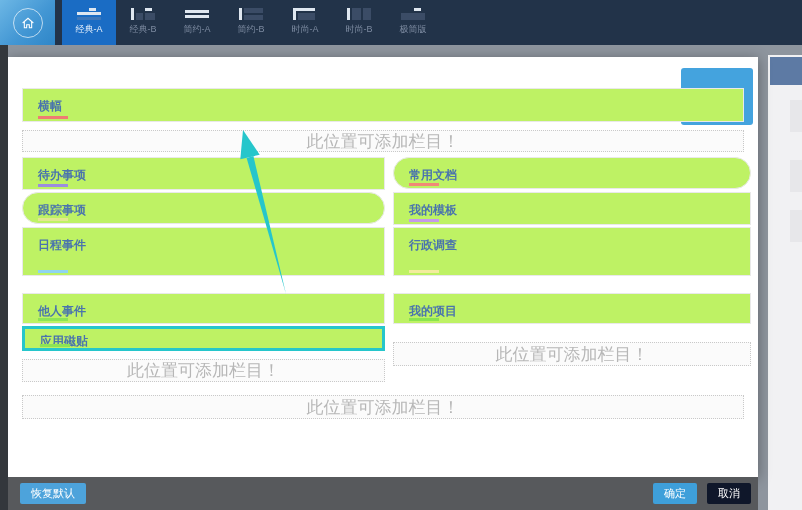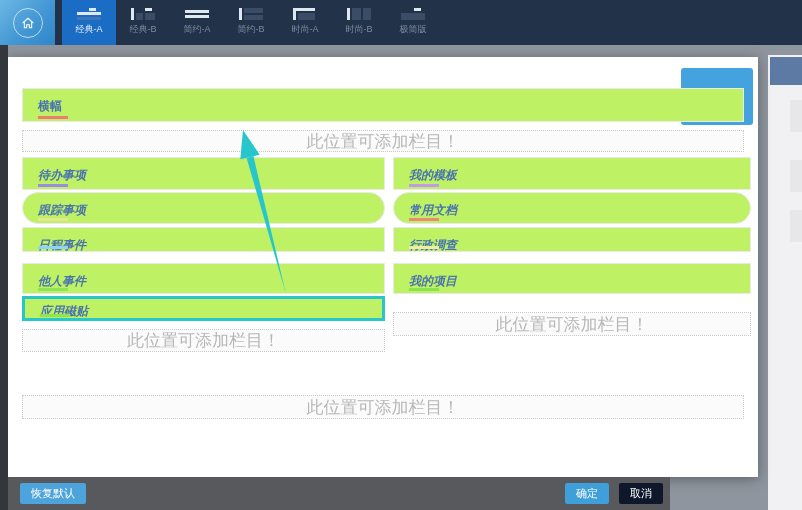--- a/index.html
+++ b/index.html
@@ -55,35 +55,35 @@
   .box-label{display:block;padding:9px 0 0 15px;font-size:12px;font-weight:bold;color:#4a74ad;}
   .accent{position:absolute;left:15px;bottom:2px;width:30px;height:3px;display:block;}
   .banner-box{position:absolute;left:14px;top:31px;width:722px;height:34px;}
   .ph{position:absolute;border:1px dotted #c9c9c9;background:#fbfbfb;box-sizing:border-box;
     display:flex;align-items:center;justify-content:center;cursor:pointer;}
   .ph span{font-size:17px;color:#b7b7b7;}
   .ph-top{left:14px;top:73px;width:722px;height:22px;}
   .col{position:absolute;top:100px;}
   .col-left{left:14px;width:363px;}
   .col-right{left:385px;width:358px;}
-  .col .box{width:100%;font-style:italic;}
+  .col .box{width:100%;}
   .h33{height:33px;margin-bottom:2px;}
   .h32{height:32px;margin-bottom:3px;border-radius:16px;}
-  .h31a{height:25px;margin-bottom:11px;}
+  .h31a{height:49px;margin-bottom:17px;}
   .h31b{height:31px;margin-bottom:2px;}
   .h31c{height:31px;margin-bottom:18px;}
   .h30{height:30px;}
   .hl-box{height:25px;border:3px solid #26c6cb;margin-bottom:8px;}
   .hl-box .box-label{padding-top:4px;}
   .hl-box .accent{bottom:1px;}
   .ph-col{position:relative;height:23px;}
   .ph-col-r{position:relative;height:24px;margin-top:7px;}
   .ph-bottom{left:14px;top:338px;width:722px;height:24px;}
   
-  .footer{position:absolute;left:8px;top:477px;width:662px;height:33px;background:#57595c;z-index:3;}
+  .footer{position:absolute;left:8px;top:477px;width:750px;height:33px;background:#57595c;z-index:3;}
   .footer button{position:absolute;top:6px;height:21px;border:none;border-radius:2px;color:#fff;
     font-size:11px;padding:0 11px;cursor:pointer;}
   .btn-restore{left:12px;background:#4da3db;}
   .btn-confirm{right:61px;background:#3e9fda;}
   .btn-cancel{right:7px;background:#0f172a;}
   
   .sliver{position:absolute;left:768px;top:55px;width:34px;height:455px;background:#f1f1f3;z-index:1;}
   .sliver-head{position:absolute;left:2px;top:2px;right:0;height:28px;background:#5d7aa4;}
   .srow{position:absolute;left:22px;width:12px;height:32px;background:#e7e7ea;display:block;}
   .srow.s1{top:45px;} .srow.s2{top:105px;} .srow.s3{top:155px;}
@@ -202,27 +202,27 @@
     <div class="box hl-box" style="border-color: rgb(38, 198, 203);">
       <span class="box-label">应用磁贴</span>
       <i class="accent" style="background: rgb(141, 228, 85);"></i>
     </div>
     <div class="ph ph-col">
       <span>此位置可添加栏目！</span>
     </div>
   </div>
 
   <div class="col col-right">
+    <div class="box h32">
+      <span class="box-label">常用文档</span>
+      <i class="accent" style="background: rgb(240, 136, 120);"></i>
+    </div>
     <div class="box h33">
       <span class="box-label">我的模板</span>
       <i class="accent" style="background: rgb(196, 154, 232);"></i>
-    </div>
-    <div class="box h32">
-      <span class="box-label">常用文档</span>
-      <i class="accent" style="background: rgb(240, 136, 120);"></i>
     </div>
     <div class="box h31a">
       <span class="box-label">行政调查</span>
       <i class="accent" style="background: rgb(242, 236, 158);"></i>
     </div>
     <div class="box h31c">
       <span class="box-label">我的项目</span>
       <i class="accent" style="background: rgb(138, 228, 79);"></i>
     </div>
     <div class="ph ph-col-r">

